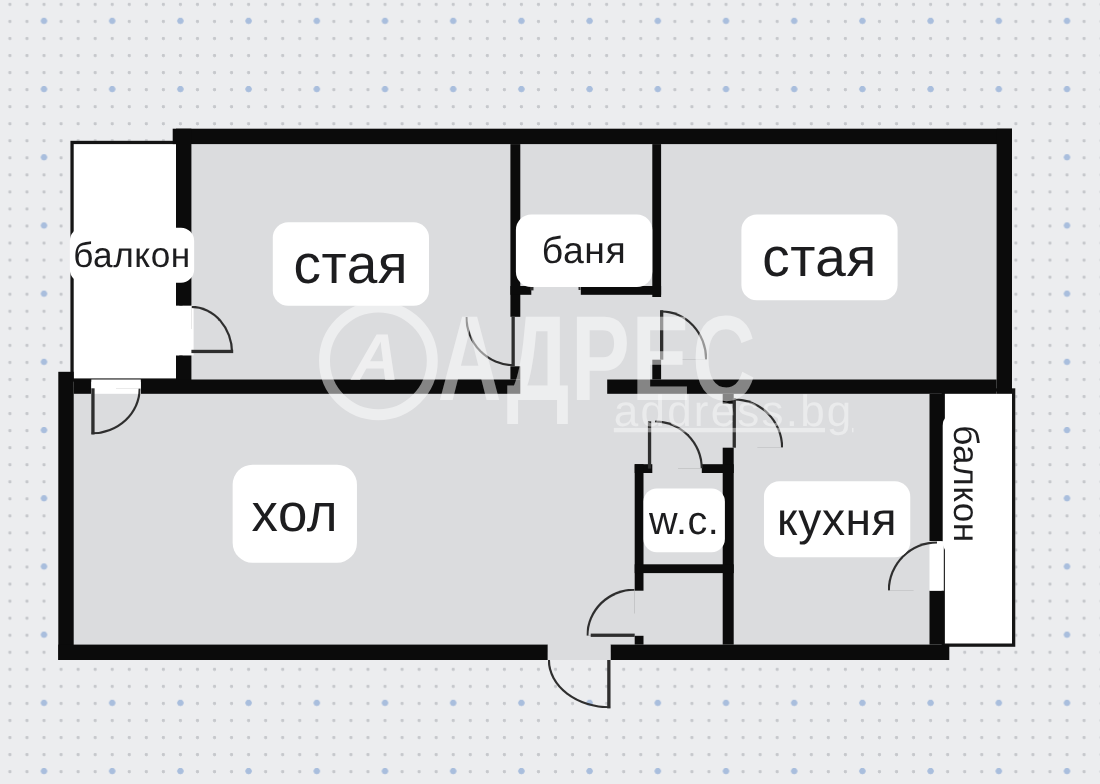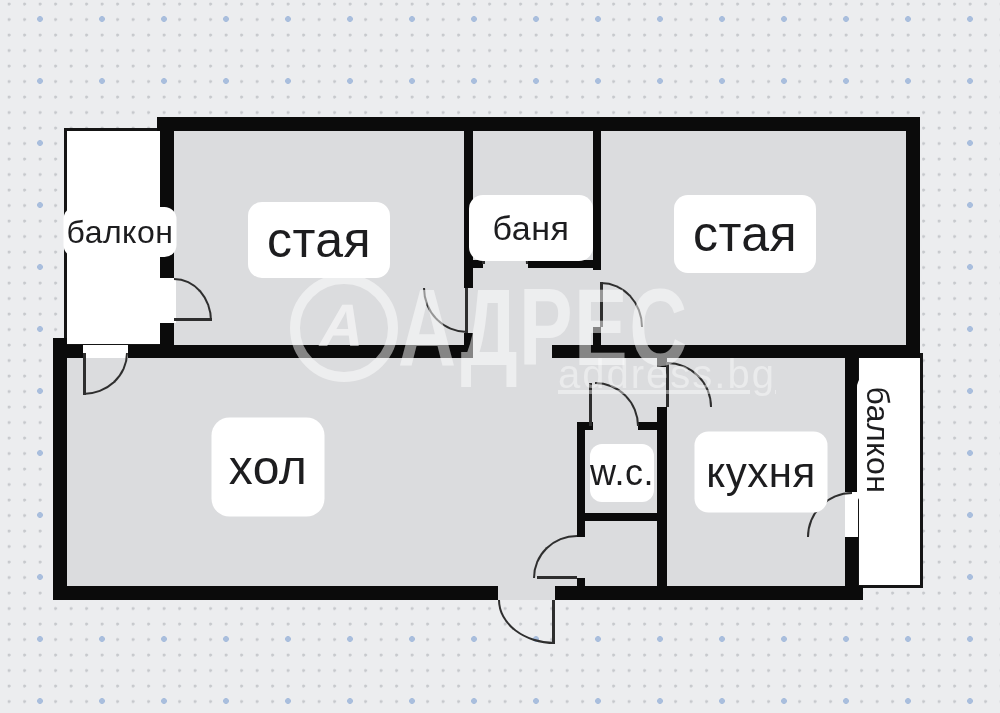--- a/index.html
+++ b/index.html
@@ -132,22 +132,22 @@
 
   <div class="label" style="left:120px;top:232px;width:113px;height:50px;font-size:32px;border-radius:12px;">балкон</div>
 
   <div class="label" style="left:319px;top:240px;width:142px;height:76px;font-size:50px;">стая</div>
 
   <div class="label" style="left:531px;top:191px;width:124px;height:66px;font-size:34px;margin-top:37px;">баня</div>
 
   <div class="label" style="left:745px;top:234px;width:142px;height:78px;font-size:50px;">стая</div>
 
 
-  <div class="label" style="left:268px;top:467px;width:113px;height:99px;font-size:48px;border-radius:18px;">хол</div>
+  <div class="label" style="left:268px;top:467px;width:113px;height:89px;font-size:48px;border-radius:18px;">хол</div>
 
-  <div class="label" style="left:622px;top:473px;width:64px;height:58px;font-size:36px;border-radius:12px;">w.c.</div>
+  <div class="label" style="left:622px;top:473px;width:74px;height:58px;font-size:36px;border-radius:12px;">w.c.</div>
 
-  <div class="label" style="left:761px;top:472px;width:133px;height:81px;font-size:42px;">кухня</div>
+  <div class="label" style="left:761px;top:472px;width:133px;height:69px;font-size:42px;">кухня</div>
 
 
   <div class="label rot" style="left:878px;top:440px;width:130px;height:42px;font-size:32px;border-radius:12px;">балкон</div>
 
 </div>
 
 </body></html>

